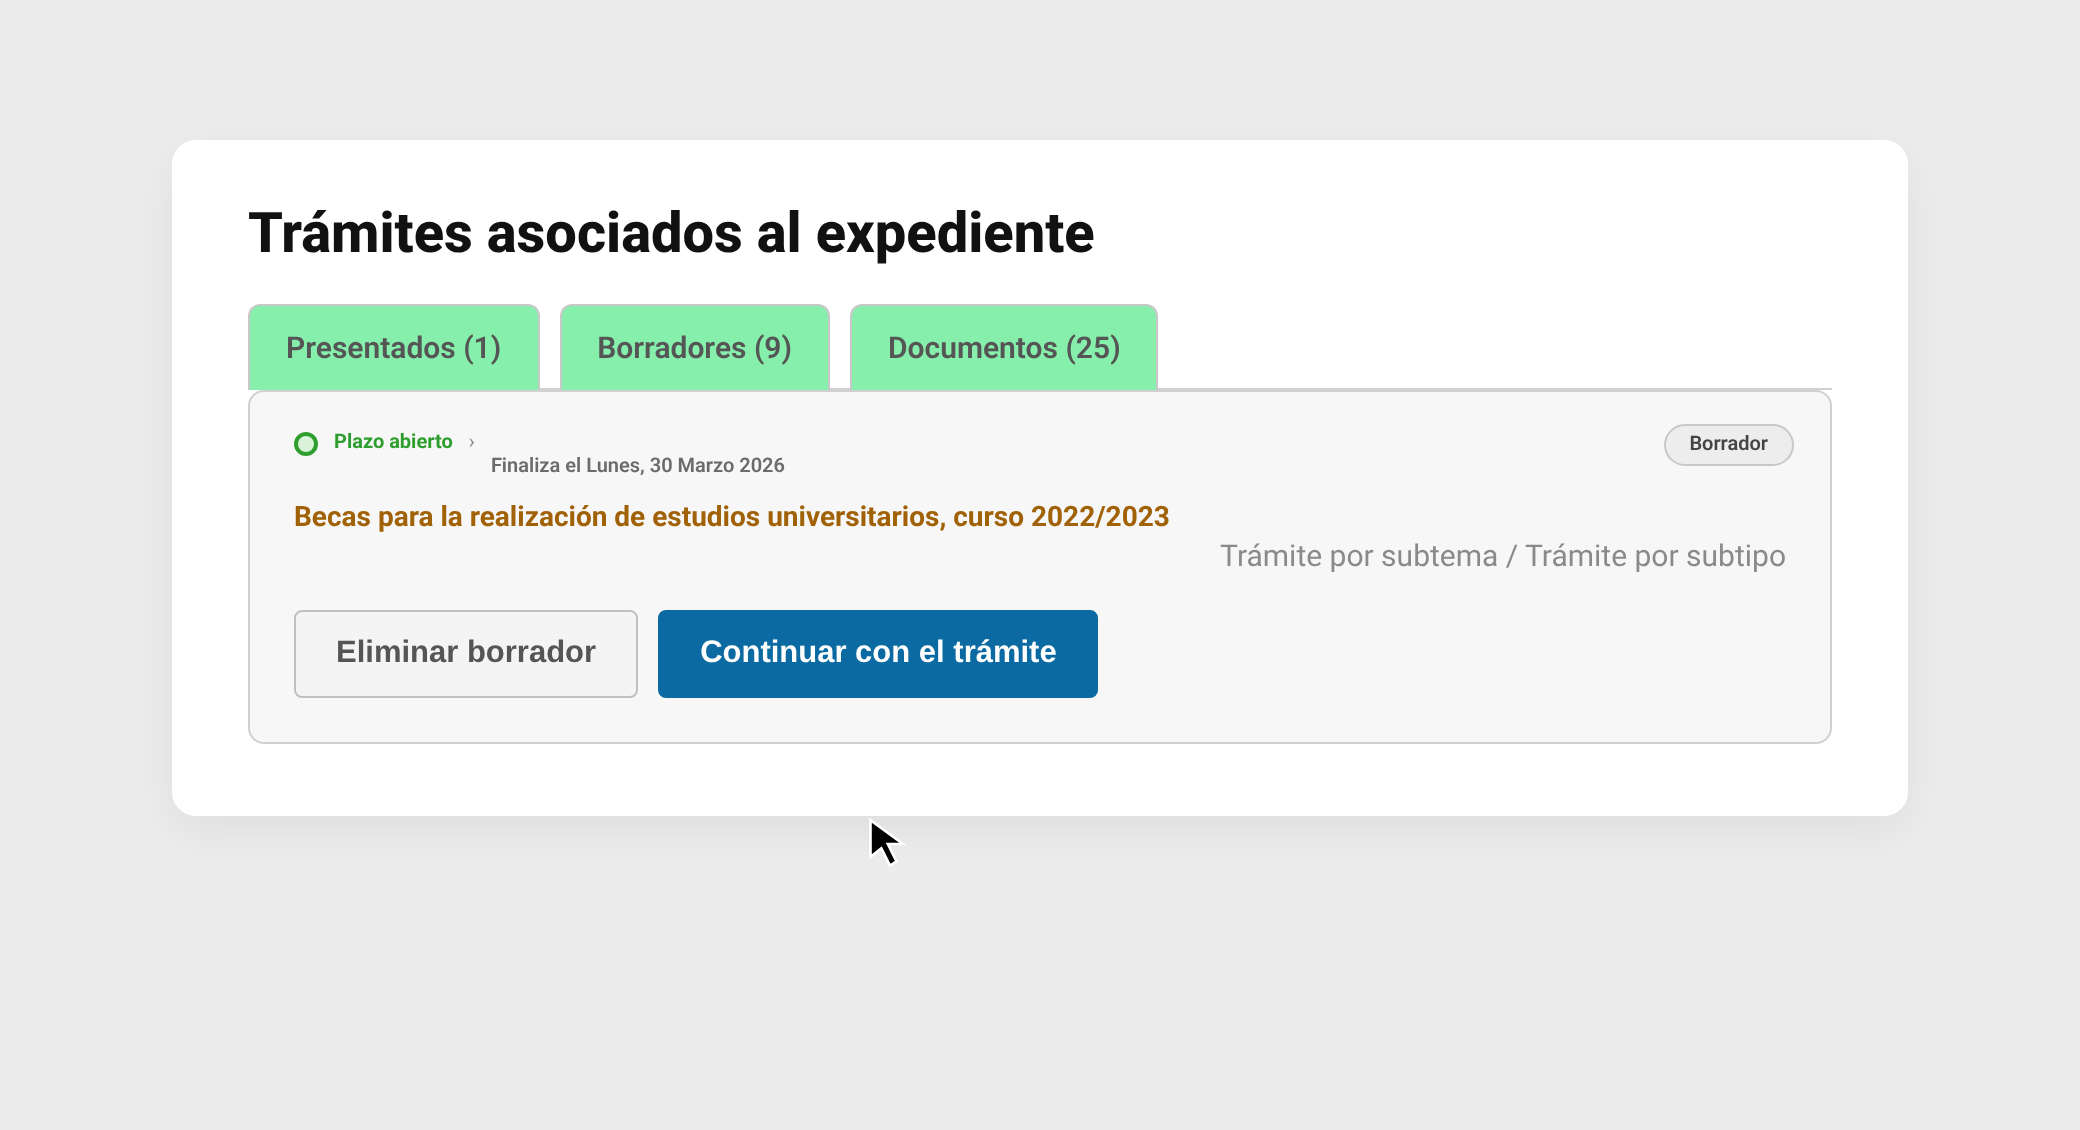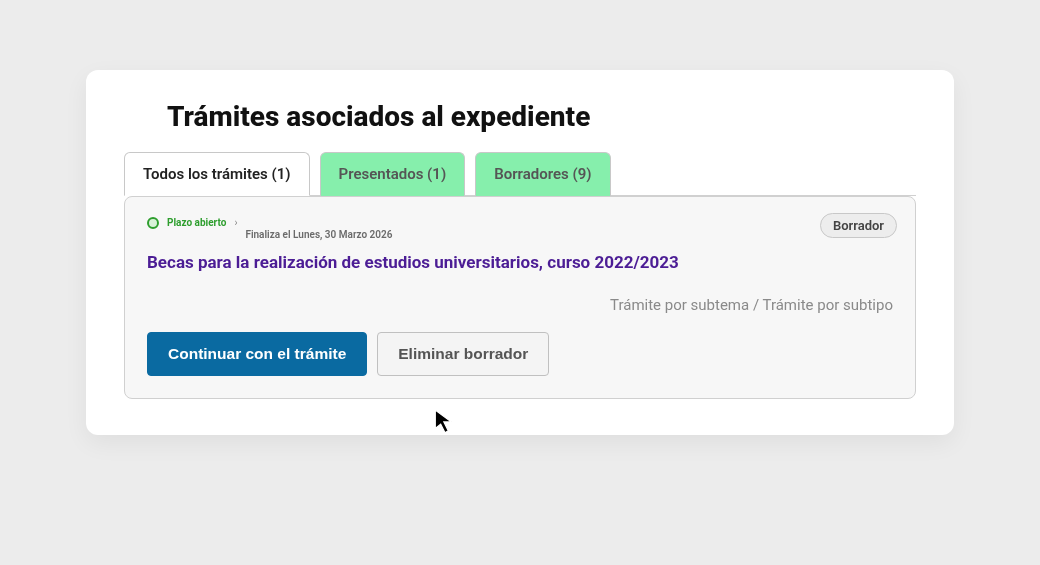--- a/index.html
+++ b/index.html
@@ -14,21 +14,20 @@
       background: #fff;
       border-radius: 12px;
       box-shadow: 0 8px 24px rgba(0,0,0,0.06);
       padding: 30px 38px 36px 38px;
     }
     h1 {
       font-size: 28px;
       font-weight: 800;
       color: #111;
       margin-bottom: 18px;
-      margin-left: 43px;
     }
     .tabs {
       display: flex;
       gap: 10px;
       border-bottom: 1px solid #D0D0D0;
     }
     .tab {
       border: 1px solid #C8C8C8;
       border-bottom: none;
       border-radius: 6px 6px 0 0;
@@ -79,29 +78,29 @@
     .chevron { color: #888; }
     .ends { color: #6b6b6b; font-weight: 600; margin-top: 12px; }
     .badge {
       position: absolute;
       top: 16px;
       right: 18px;
       background: #EDEDED;
       border: 1px solid #C8C8C8;
       border-radius: 14px;
       padding: 4px 12px;
-      font-size: 13px;
+      font-size: 10px;
       font-weight: 600;
       color: #444;
     }
     .title {
-      font-size: 17px;
+      font-size: 14px;
       font-weight: 700;
-      color: #4c1d95;
-      margin-bottom: 24px;
+      color: #a16207;
+      margin-bottom: 2px;
     }
     .subline {
       font-size: 15px;
       color: #8a8a8a;
       margin-bottom: 18px;
       text-align: right;
     }
     .actions { display: flex; gap: 10px; }
     .btn {
       font-size: 15.5px;
@@ -129,44 +128,44 @@
       pointer-events: none;
     }
   </style>
 </head>
 <body>
 
 <div class="card">
   <h1>Trámites asociados al expediente</h1>
 
   <div class="tabs">
-    <div class="tab active">Todos los trámites (1)</div>
     <div class="tab">Presentados (1)</div>
     <div class="tab">Borradores (9)</div>
+    <div class="tab">Documentos (25)</div>
   </div>
 
 
   <div class="item">
     <div class="topline">
       <span class="status-dot"></span>
       <span class="status-label">Plazo abierto</span>
       <span class="chevron">›</span>
       <span class="ends">Finaliza el Lunes, 30 Marzo 2026</span>
     </div>
 
     <div class="badge">Borrador</div>
 
     <div class="title">Becas para la realización de estudios universitarios, curso 2022/2023</div>
 
     <div class="subline">
       <span>Trámite por subtema</span><span> / </span><span>Trámite por subtipo</span>
     </div>
 
     <div class="actions">
+      <button class="btn btn-secondary">Eliminar borrador</button>
       <button class="btn btn-primary">Continuar con el trámite</button>
-      <button class="btn btn-secondary">Eliminar borrador</button>
     </div>
   </div>
 </div>
 
 <svg class="cursor" viewBox="0 0 20 24">
   <path d="M1 1 L1 18 L6 14 L10 22 L13 20 L9 12 L16 12 Z" fill="#000" stroke="#fff" stroke-width="1.2"></path>
 </svg>
 
 </body></html>

